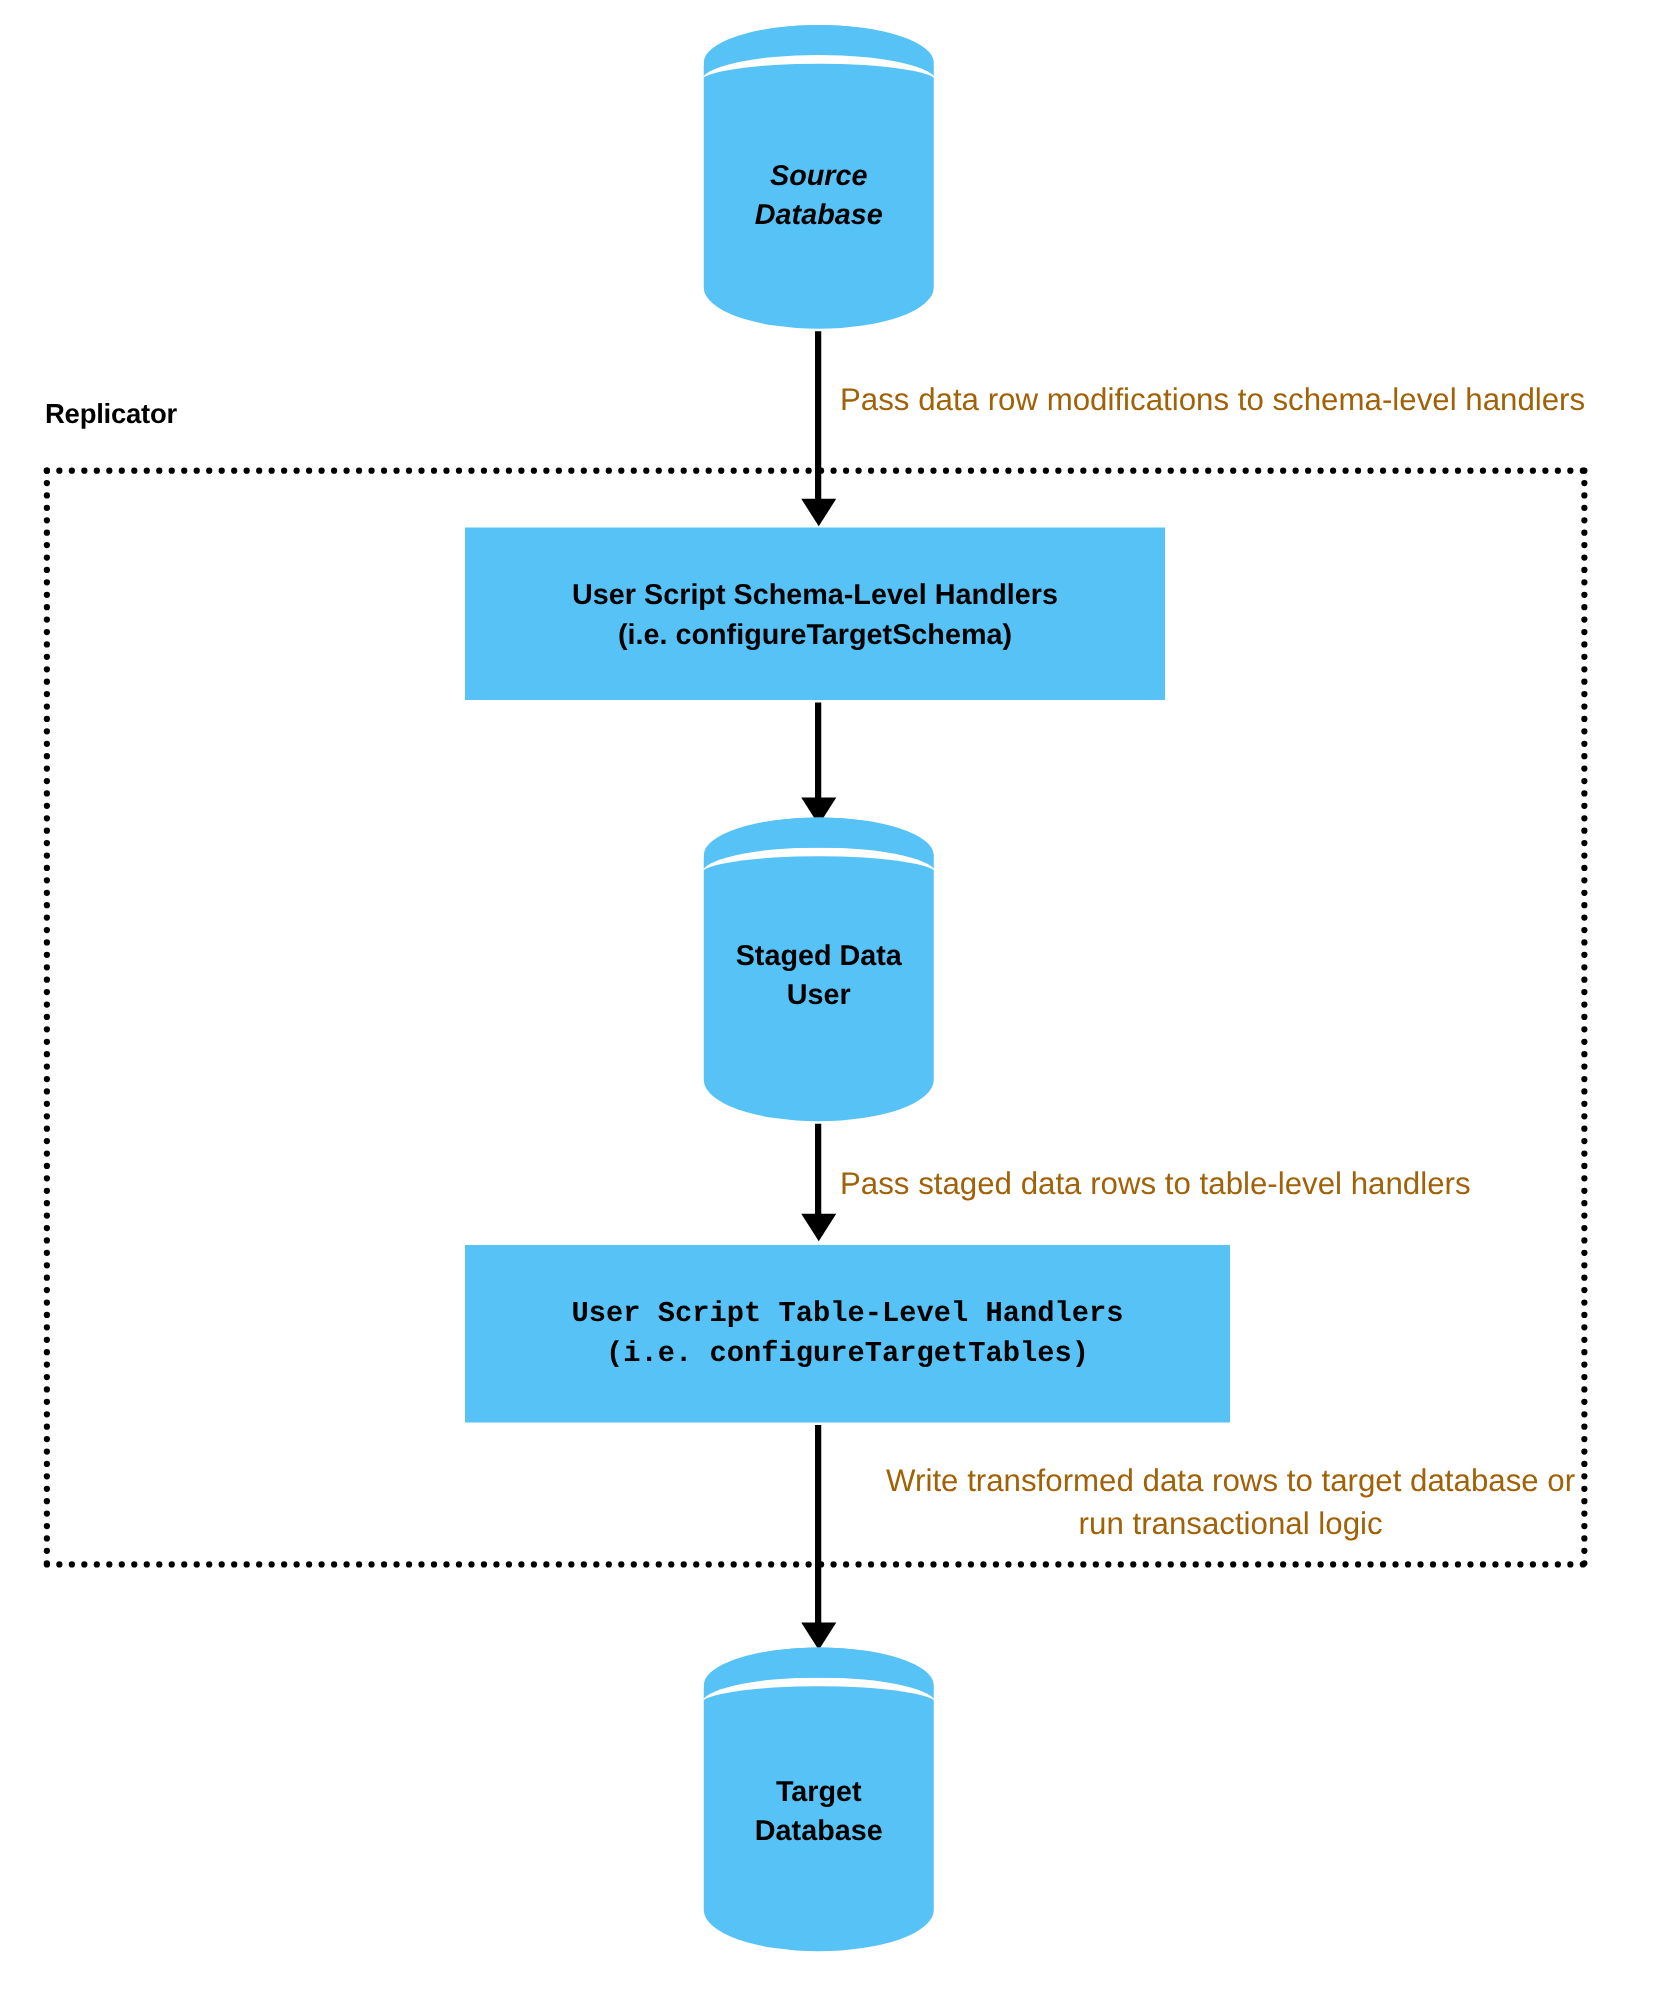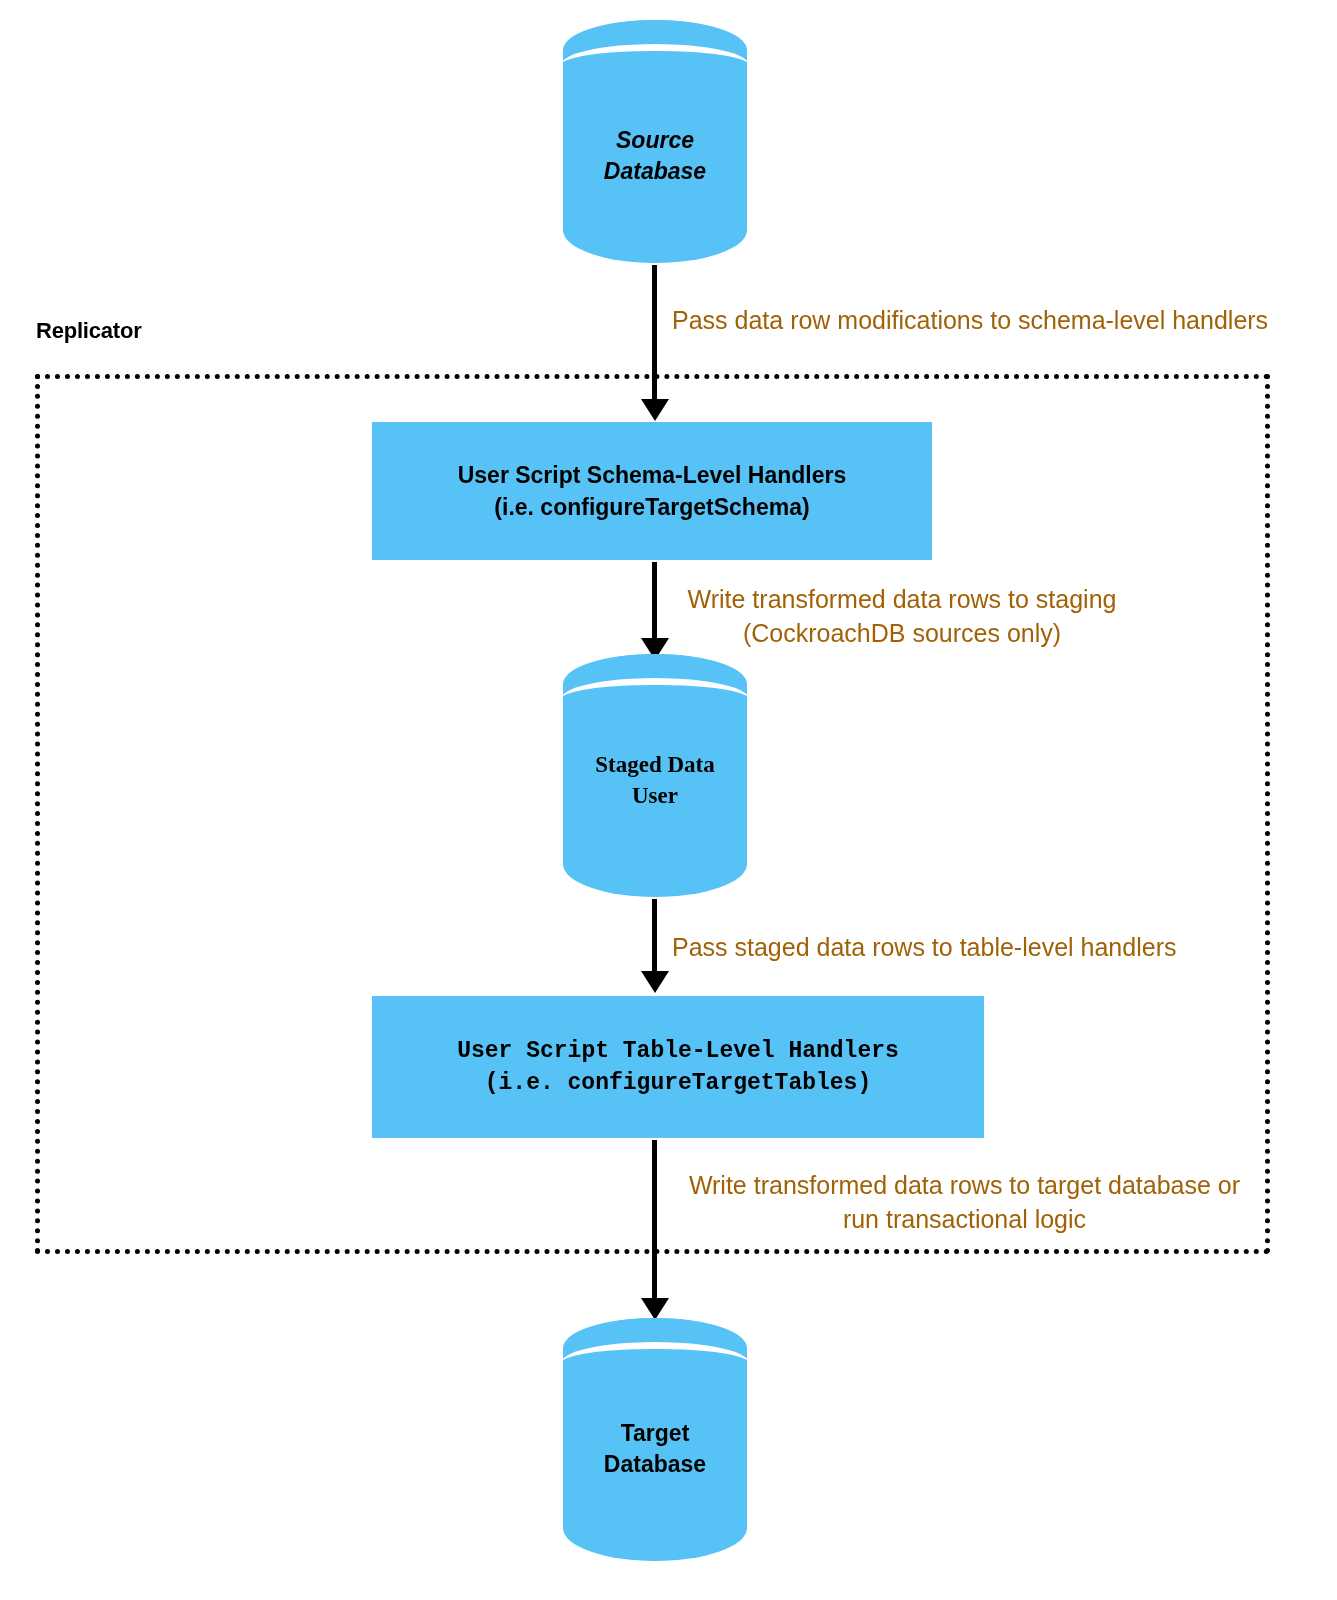--- a/index.html
+++ b/index.html
@@ -155,30 +155,26 @@
     <div class="proc-label">
       <div>User Script Schema-Level Handlers</div>
       <div>(i.e. configureTargetSchema)</div>
     </div>
   </div>
 
   <div class="arrow" style="left:640px; top:562px; height:98px;">
     <div class="stem" style="height:78px;"></div>
     <div class="head" style="top:76px;"></div>
   </div>
-  <div class="edge-label center" style="left:672px; top:582px; width:460px; text-align:center;">
-    <div>Write transformed data rows to staging</div>
-    <div>(CockroachDB sources only)</div>
-  </div>
 
   <div class="cyl" style="left:563px; top:654px; height:243px;">
     <div class="body"></div>
     <div class="top"></div>
     <div class="gap"></div>
-    <div class="cyl-label" style="top:750px; top:95px;font-family:Liberation Serif, serif;">
+    <div class="cyl-label" style="top:750px; top:95px;">
       <div>Staged Data</div>
       <div>User</div>
     </div>
   </div>
 
   <div class="arrow" style="left:640px; top:899px; height:94px;">
     <div class="stem" style="height:74px;"></div>
     <div class="head" style="top:72px;"></div>
   </div>
   <div class="edge-label" style="left:672px; top:930px;">
@@ -189,21 +185,21 @@
     <div class="proc-label">
       <div>User Script Table-Level Handlers</div>
       <div>(i.e. configureTargetTables)</div>
     </div>
   </div>
 
   <div class="arrow" style="left:640px; top:1140px; height:180px;">
     <div class="stem" style="height:160px;"></div>
     <div class="head" style="top:158px;"></div>
   </div>
-  <div class="edge-label center" style="left:672px; top:1168px; width:585px; text-align:center;">
+  <div class="edge-label center" style="left:692px; top:1168px; width:585px; text-align:center;">
     <div>Write transformed data rows to target database or</div>
     <div>run transactional logic</div>
   </div>
 
   <div class="cyl" style="left:563px; top:1318px; height:243px;">
     <div class="body"></div>
     <div class="top"></div>
     <div class="gap"></div>
     <div class="cyl-label" style="top:100px;">
       <div>Target</div>

